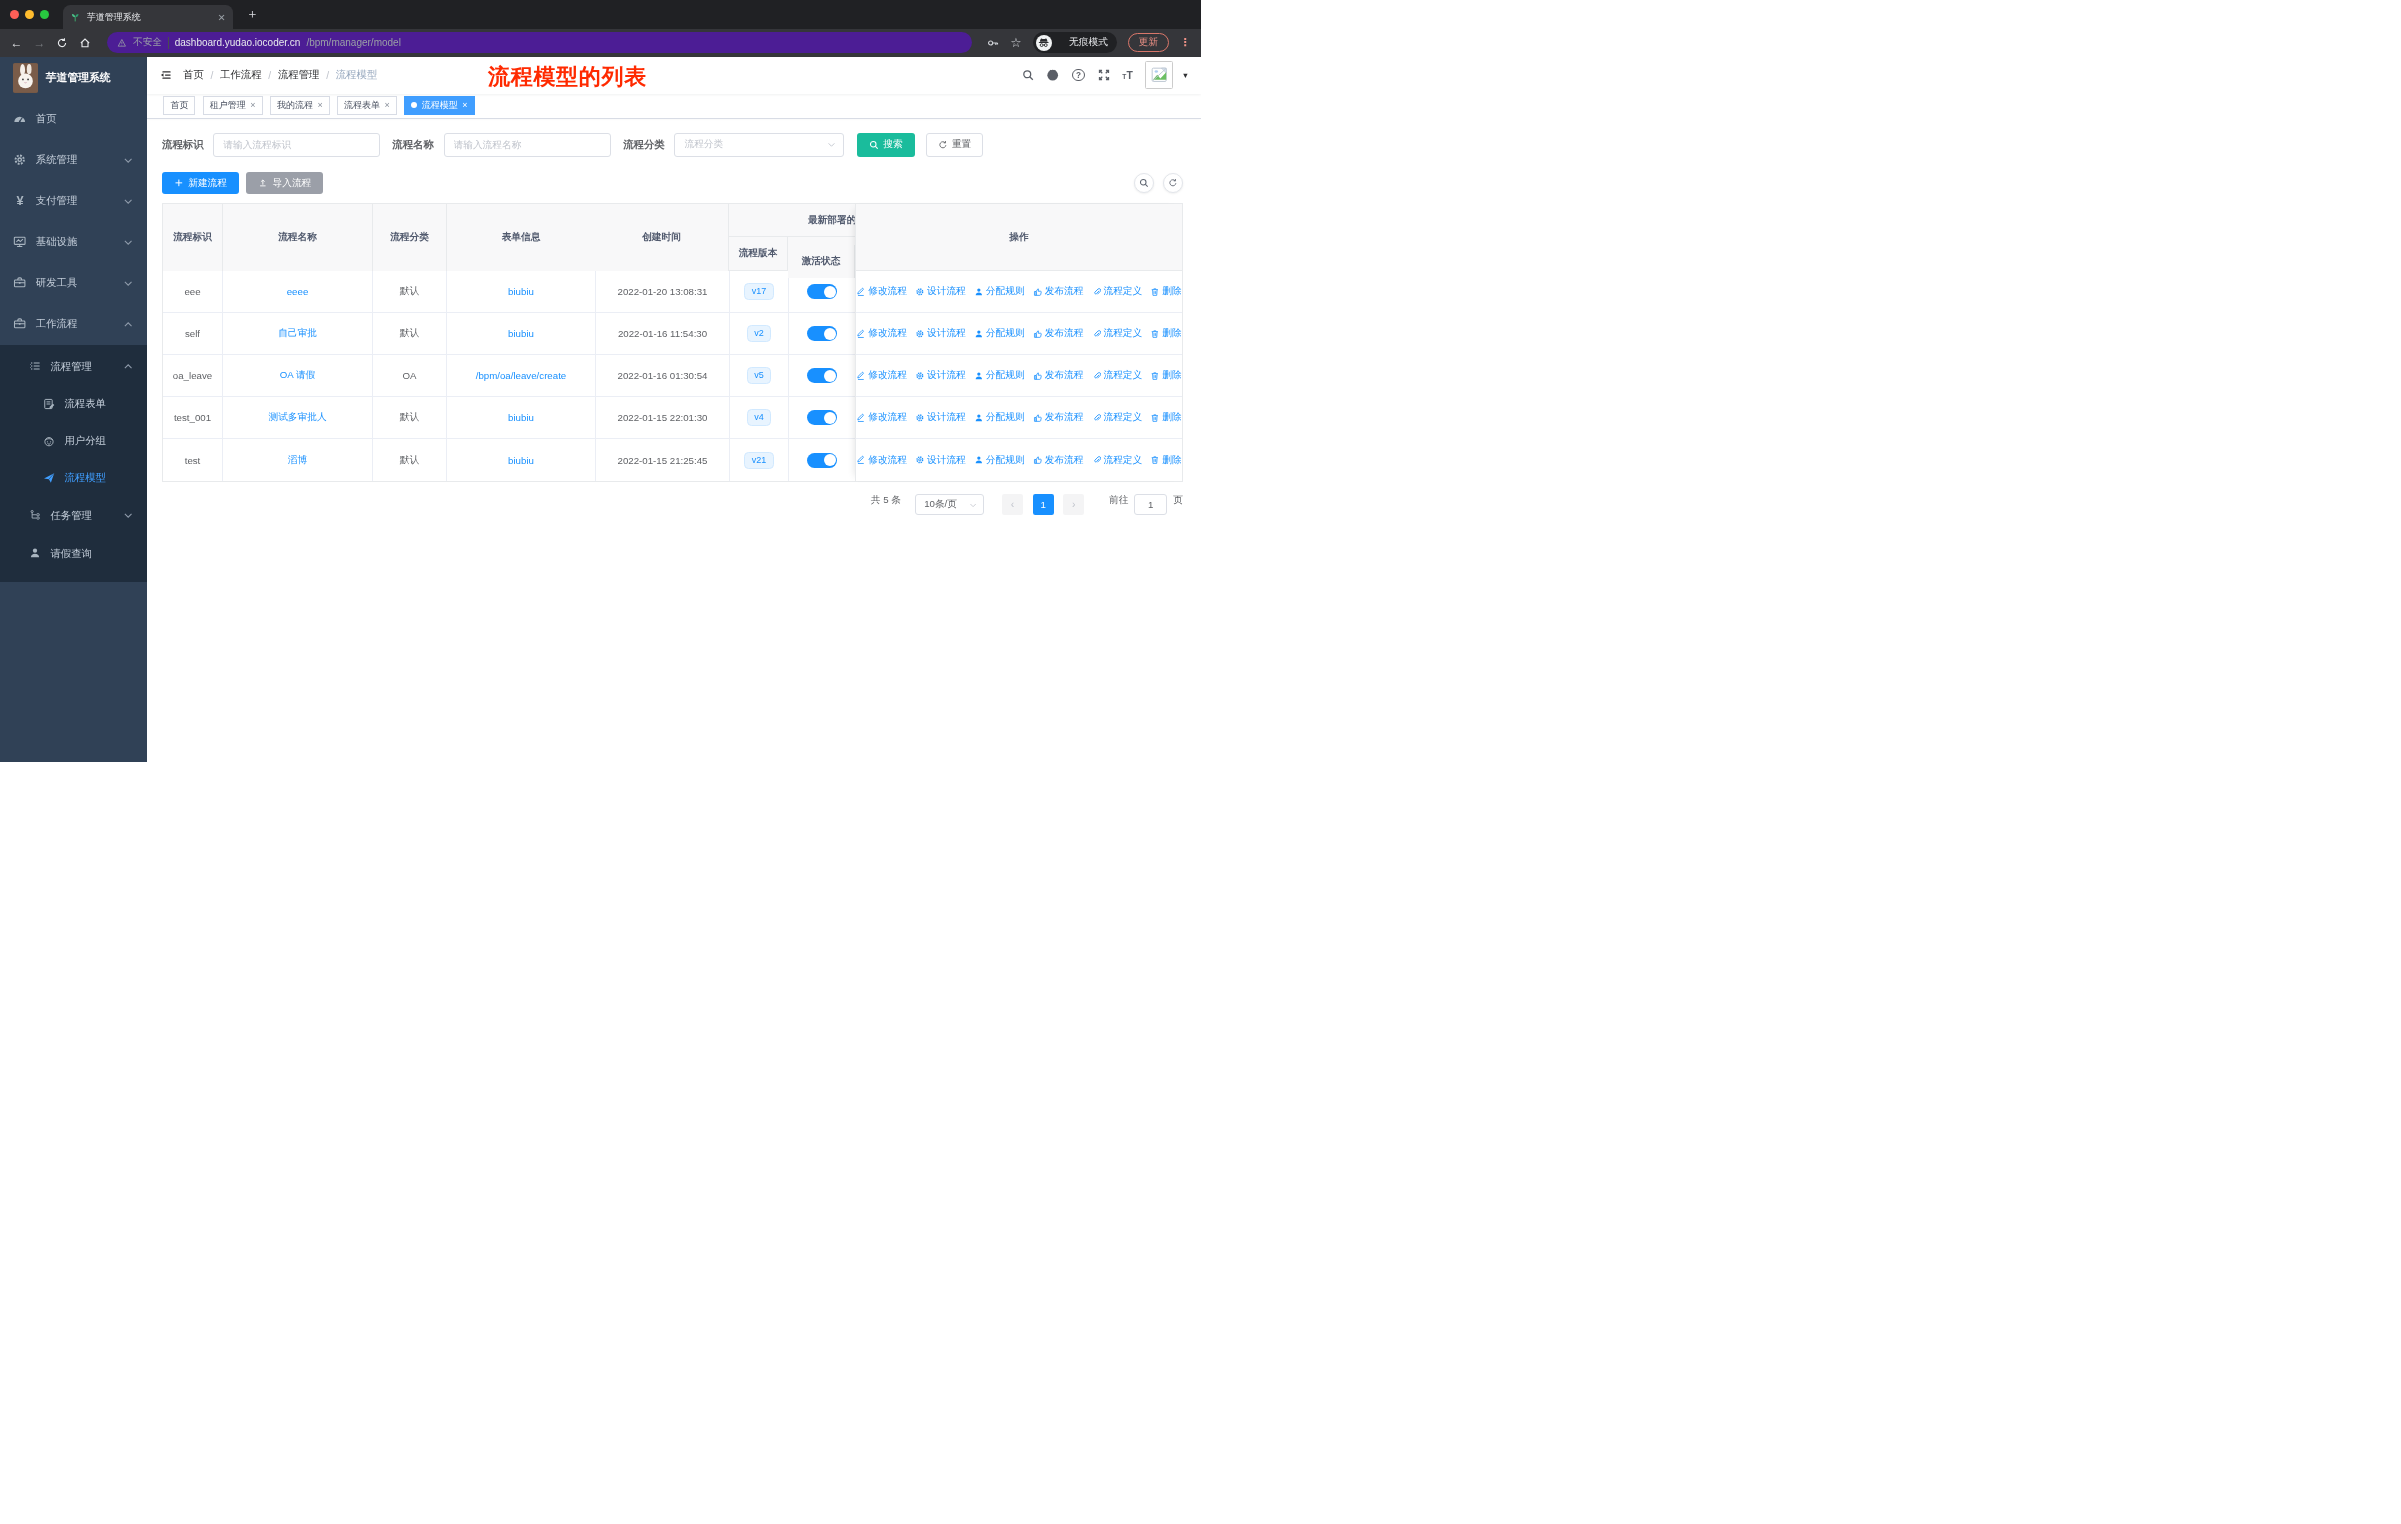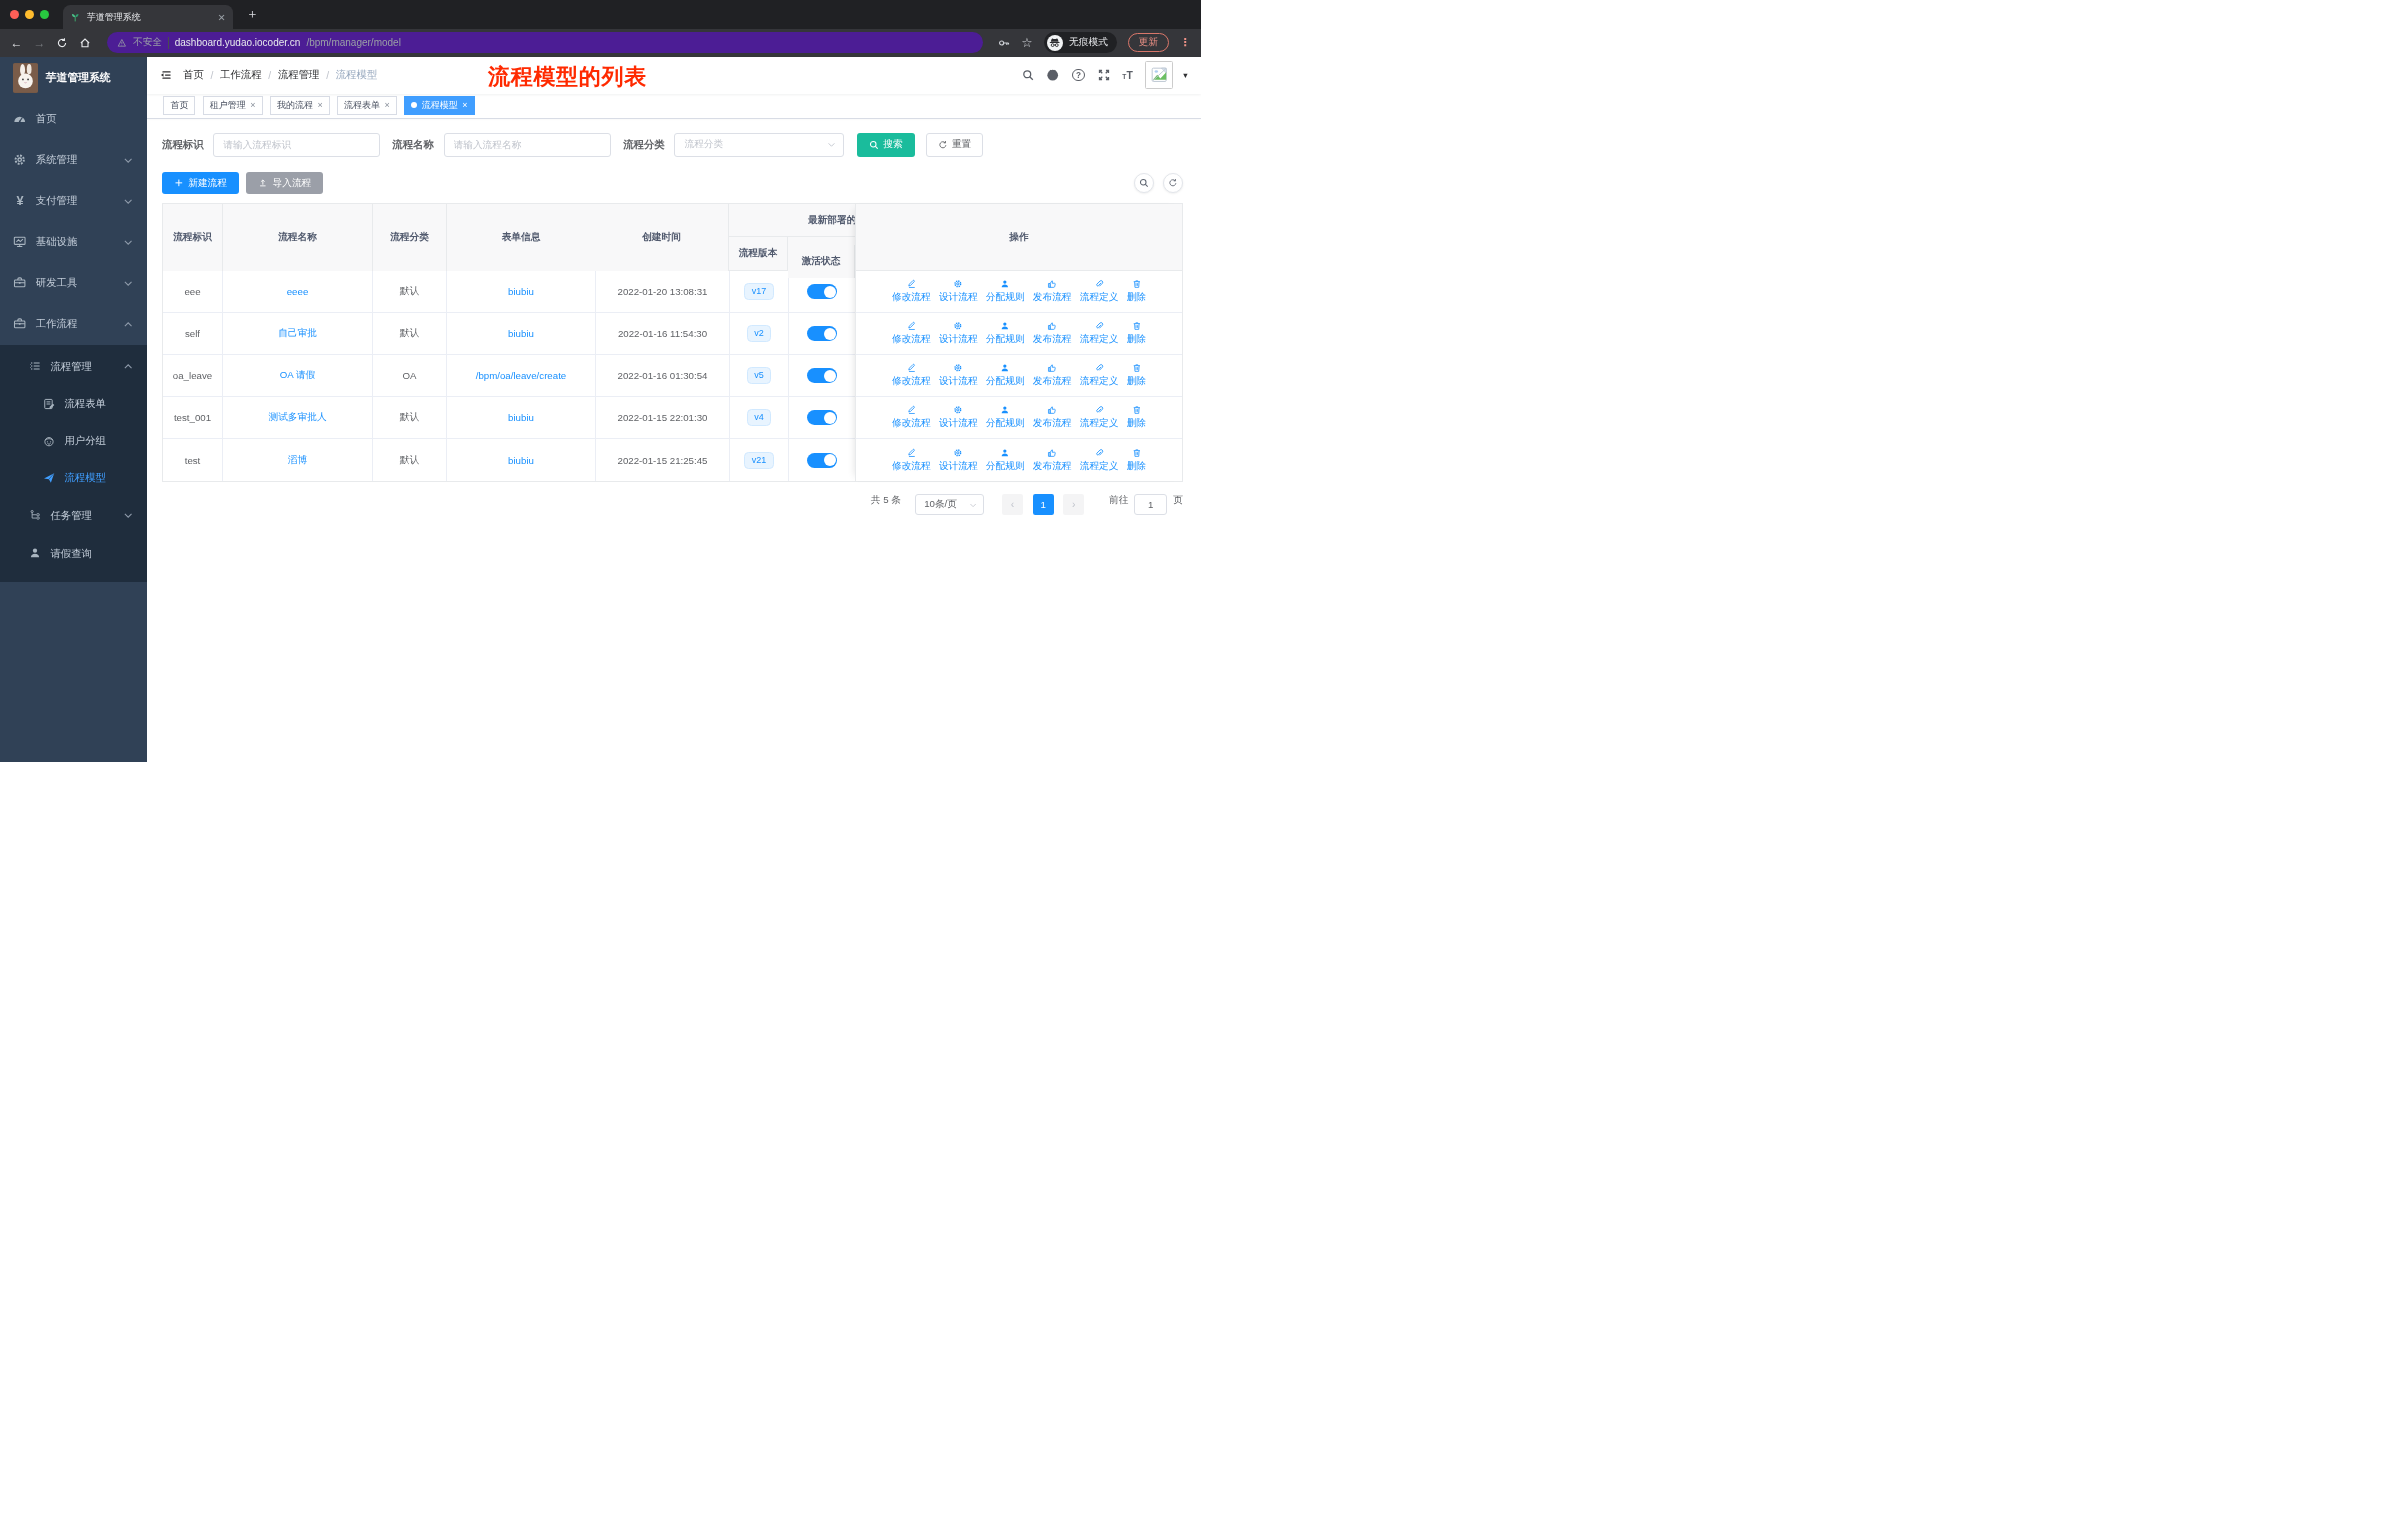--- a/index.html
+++ b/index.html
@@ -22,21 +22,21 @@
   .navg.dis { color:#76797d; }
   .urlbar { flex:1; height:21px; border-radius:10.4px; background:#4c1d95; display:flex; align-items:center;
             padding:0 10.4px; gap:6px; margin:0 4.5px; min-width:0; }
   .warn { color:#9aa0a6; }
   .sec-label { font-size:9.7px; color:#9aa0a6; white-space:nowrap; }
   .url-sep { width:0.7px; height:12px; background:#494c50; }
   .url-host { font-size:10px; color:#e8eaed; white-space:nowrap; }
   .url-path { font-size:10px; color:#9aa0a6; white-space:nowrap; }
   .tb-ic { color:#d0d3d8; display:flex; align-items:center; }
   .incog { height:21px; border-radius:10.4px; background:#202124; display:flex; align-items:center;
-           gap:6px; padding:2.2px 9px 2.2px 3px; }
+           gap:17px; padding:2.2px 9px 2.2px 3px; }
   .incog-circle { width:16.4px; height:16.4px; border-radius:50%; background:#f1f3f4; display:flex;
                   align-items:center; justify-content:center; }
   .incog-label { font-size:9.7px; color:#e8eaed; white-space:nowrap; }
   .updatebtn { height:19.4px; border-radius:9.7px; border:1.1px solid #d9776a; color:#ef9287;
                font-size:9.7px; display:flex; align-items:center; padding:0 9.7px; white-space:nowrap; }
   .menudots { color:#ef9287; font-size:11px; font-weight:bold; letter-spacing:0; }
 
   
   .app { display:flex; height:706px; }
   .sidebar { width:147px; flex:none; background:#304156; color:#c3cdd9; position:relative; }
@@ -125,21 +125,21 @@
   .toggle { position:relative; width:30px; height:15px; border-radius:7.4px; background:#1890ff; }
   .toggle .knob { position:absolute; right:1.5px; top:1.5px; width:12px; height:12px; border-radius:50%; background:#fff; }
 
   .opcol { position:absolute; top:0; bottom:0; left:692px; right:0; background:#fff;
            box-shadow:-4.5px 0 7.4px -4.5px rgba(0,0,0,.12); border-left:0.7px solid #e8eaec; }
   .opcol-h { height:67px; background:#f8f8f9; border-bottom:0.7px solid #e8eaec; display:flex;
              align-items:center; justify-content:center; font-weight:bold; color:#515a6e; }
   .oprow { height:42px; display:flex; align-items:center; justify-content:center; gap:8.2px;
            padding:0 4.5px; color:#1890ff; font-size:9.7px; }
   .oprow:not(:last-child) { border-bottom:0.7px solid #ebeef5; }
-  .oplink { display:flex; align-items:center; gap:2.2px; white-space:nowrap;flex-direction:column; }
+  .oplink { display:flex; align-items:center; gap:2.2px; white-space:nowrap; }
 
   
   .pager { margin-top:12px; width:1021px; display:flex; justify-content:flex-end; align-items:flex-start;
            font-size:9.7px; color:#606266; }
   .psel { width:69px; height:21px; border:0.7px solid #dcdfe6; border-radius:3px; margin-left:14px;
           display:flex; align-items:center; justify-content:space-between; padding:0 6px 0 8.2px; color:#606266; }
   .pbtn { width:21px; height:21px; background:#f4f4f5; border-radius:2.2px; display:flex; align-items:center;
           justify-content:center; color:#c0c4cc; font-size:10.4px; }
   .pbtn.prev { margin-left:18px; } .pbtn.next { margin-left:9.7px; }
   .pcur { width:21px; height:21px; background:#1890ff; border-radius:2.2px; color:#fff; display:flex;

